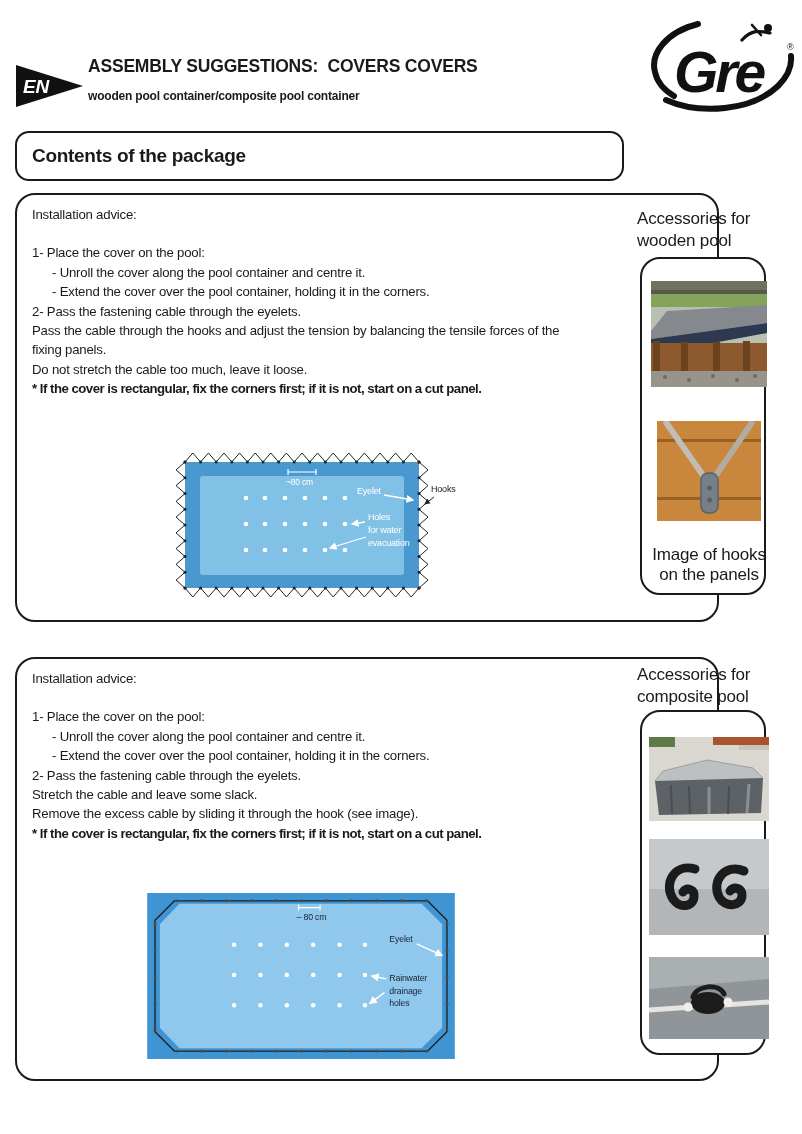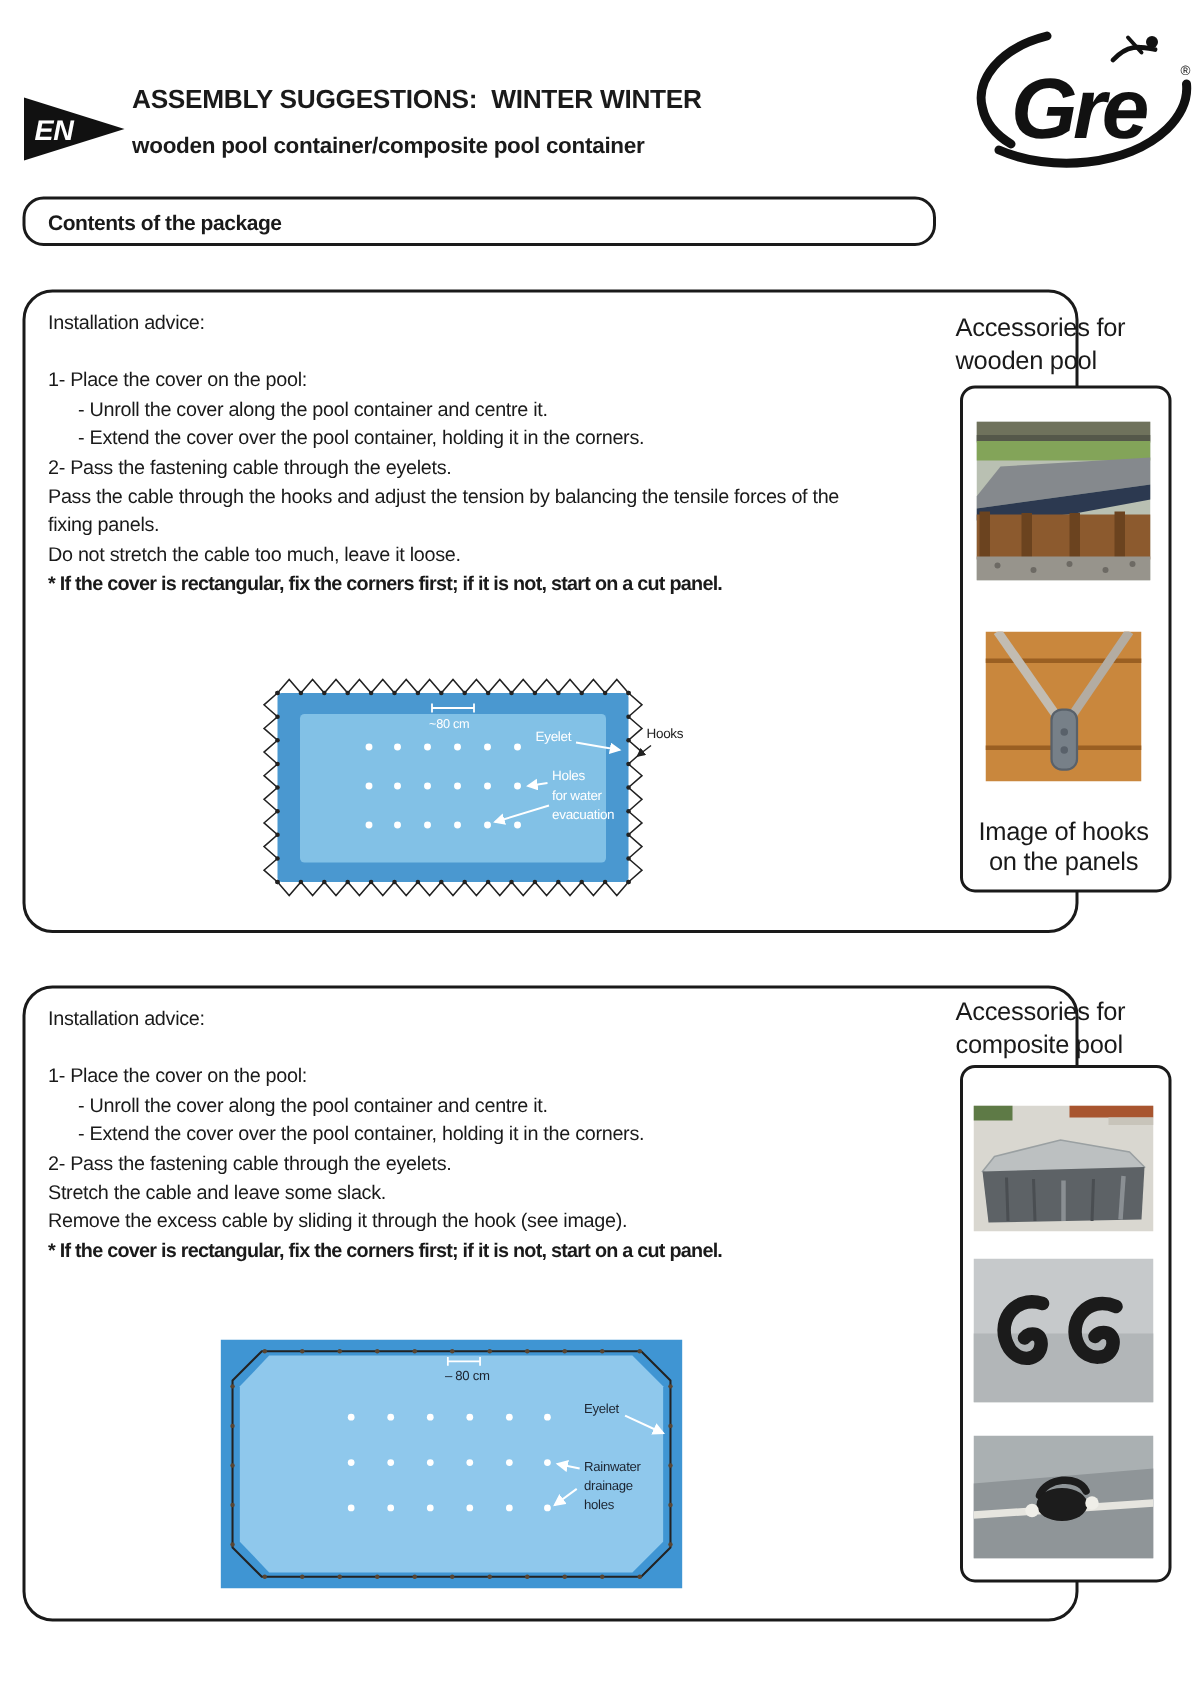--- a/index.html
+++ b/index.html
@@ -4,27 +4,27 @@
 <style>
   html,body{margin:0;padding:0;}
   body{
     width:802px;height:1134px;position:relative;background:#ffffff;
     font-family:"Liberation Sans",sans-serif;color:#1a1a1a;overflow:hidden;
     letter-spacing:-0.2px;
   }
   
   .en-badge{position:absolute;left:15px;top:60px;}
   .title{position:absolute;left:88px;top:56px;font-size:17.5px;font-weight:bold;white-space:pre;}
-  .subtitle{position:absolute;left:88px;top:89px;font-size:15px;font-weight:bold;}
+  .subtitle{position:absolute;left:88px;top:89px;font-size:12px;font-weight:bold;}
   .logo{position:absolute;left:648px;top:18px;}
   
   .contents-box{
-    position:absolute;left:15px;top:131px;width:609px;height:33px;
+    position:absolute;left:15px;top:131px;width:609px;height:50px;
     border:2px solid #1a1a1a;border-radius:14px;box-sizing:border-box;
-    display:flex;align-items:center;padding-left:15px;font-size:14px;
+    display:flex;align-items:center;padding-left:15px;font-size:19px;
     letter-spacing:-0.3px;white-space:pre;
   }
   .contents-box b{font-weight:bold;}
   
   .panel{
     position:absolute;left:15px;width:704px;border:2px solid #1a1a1a;
     border-radius:20px;box-sizing:border-box;background:#fff;
   }
   #panel1{top:193px;height:429px;}
   #panel2{top:657px;height:424px;}
@@ -37,22 +37,22 @@
   #diagram1{left:158px;top:255px;width:300px;height:153px;}
   #diagram2{left:128px;top:234px;width:312px;height:166px;}
   
   .sb-heading{
     position:absolute;left:637px;width:146px;text-align:left;
     font-size:17px;line-height:22px;
   }
   #sbh1{top:208px;}
   #sbh2{top:664px;}
   .sb-box{
-    position:absolute;left:640px;width:141px;border:2px solid #1a1a1a;
-    border-radius:10px;box-sizing:border-box;background:#fff;
+    position:absolute;left:640px;width:126px;border:2px solid #1a1a1a;
+    border-radius:20px;box-sizing:border-box;background:#fff;
   }
   #sbbox1{top:257px;height:338px;}
   #sbbox2{top:710px;height:345px;}
   .photo{position:absolute;display:block;}
   #photo-wood-pool{left:9px;top:22px;}
   #photo-wood-hook{left:15px;top:162px;}
   #photo-comp-pool{left:7px;top:25px;}
   #photo-comp-hooks{left:7px;top:127px;}
   #photo-comp-cable{left:7px;top:245px;}
   .sb-caption{
@@ -62,21 +62,21 @@
   svg text{font-family:"Liberation Sans",sans-serif;}
 </style>
 </head>
 <body>
 
 <svg class="en-badge" width="70" height="52" viewBox="0 0 70 52">
   <polygon points="1,5 68,26 1,47" fill="#111"></polygon>
   <text x="8" y="33" font-size="19" font-weight="bold" font-style="italic" fill="#fff">EN</text>
 </svg>
 
-<div class="title">ASSEMBLY SUGGESTIONS:  WINTER WINTER</div>
+<div class="title">ASSEMBLY SUGGESTIONS:  COVERS COVERS</div>
 <div class="subtitle">wooden pool container/composite pool container</div>
 
 <svg class="logo" width="148" height="94" viewBox="0 0 148 94">
   <path d="M 50,6 C 18,14 2,36 7,54 C 9,64 16,72 26,78" stroke="#111" stroke-width="6" fill="none" stroke-linecap="round"></path>
   <path d="M 18,82 C 52,97 104,93 130,68 C 140,58 144,48 143,38" stroke="#111" stroke-width="6" fill="none" stroke-linecap="round"></path>
   <text x="26" y="74" font-size="57" font-weight="bold" font-style="italic" fill="#111" letter-spacing="-3">Gre</text>
   <g>
     <circle cx="120" cy="10" r="4" fill="#111"></circle>
     <path d="M 94,22 C 104,11 112,13 122,15" stroke="#111" stroke-width="3.2" fill="none" stroke-linecap="round"></path>
     <path d="M 104,7 L 113,17" stroke="#111" stroke-width="2.6" stroke-linecap="round"></path>

